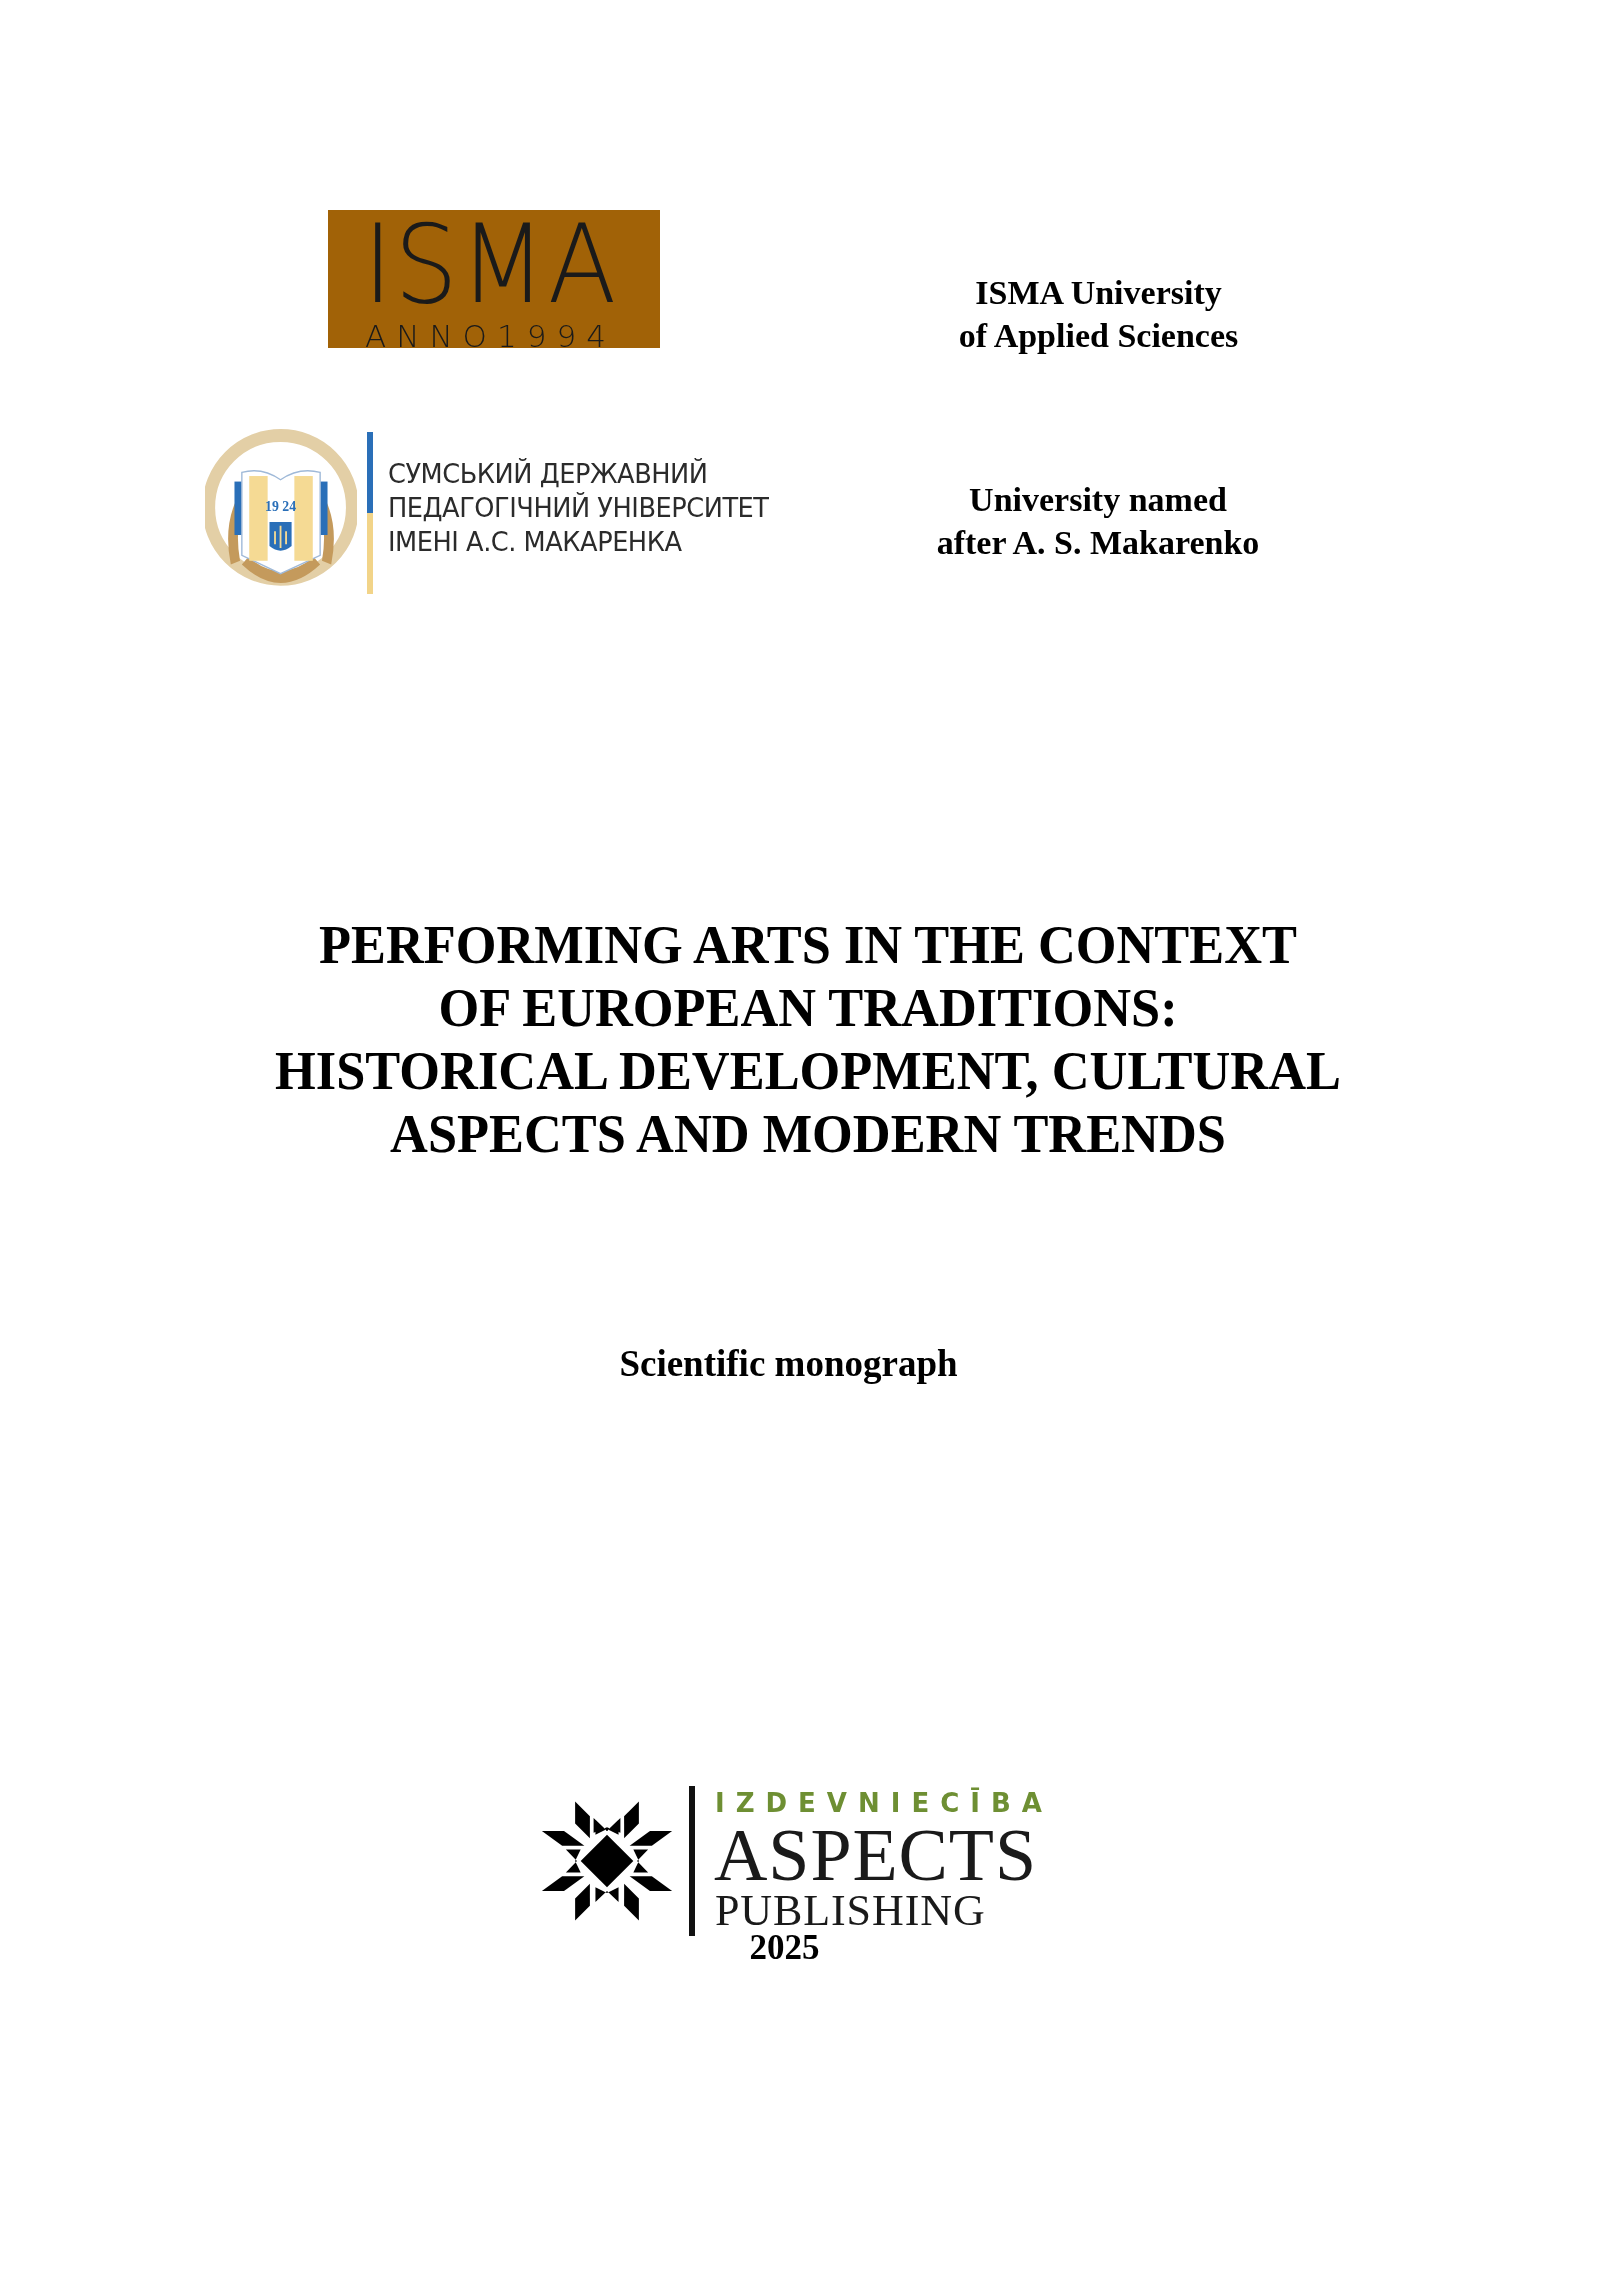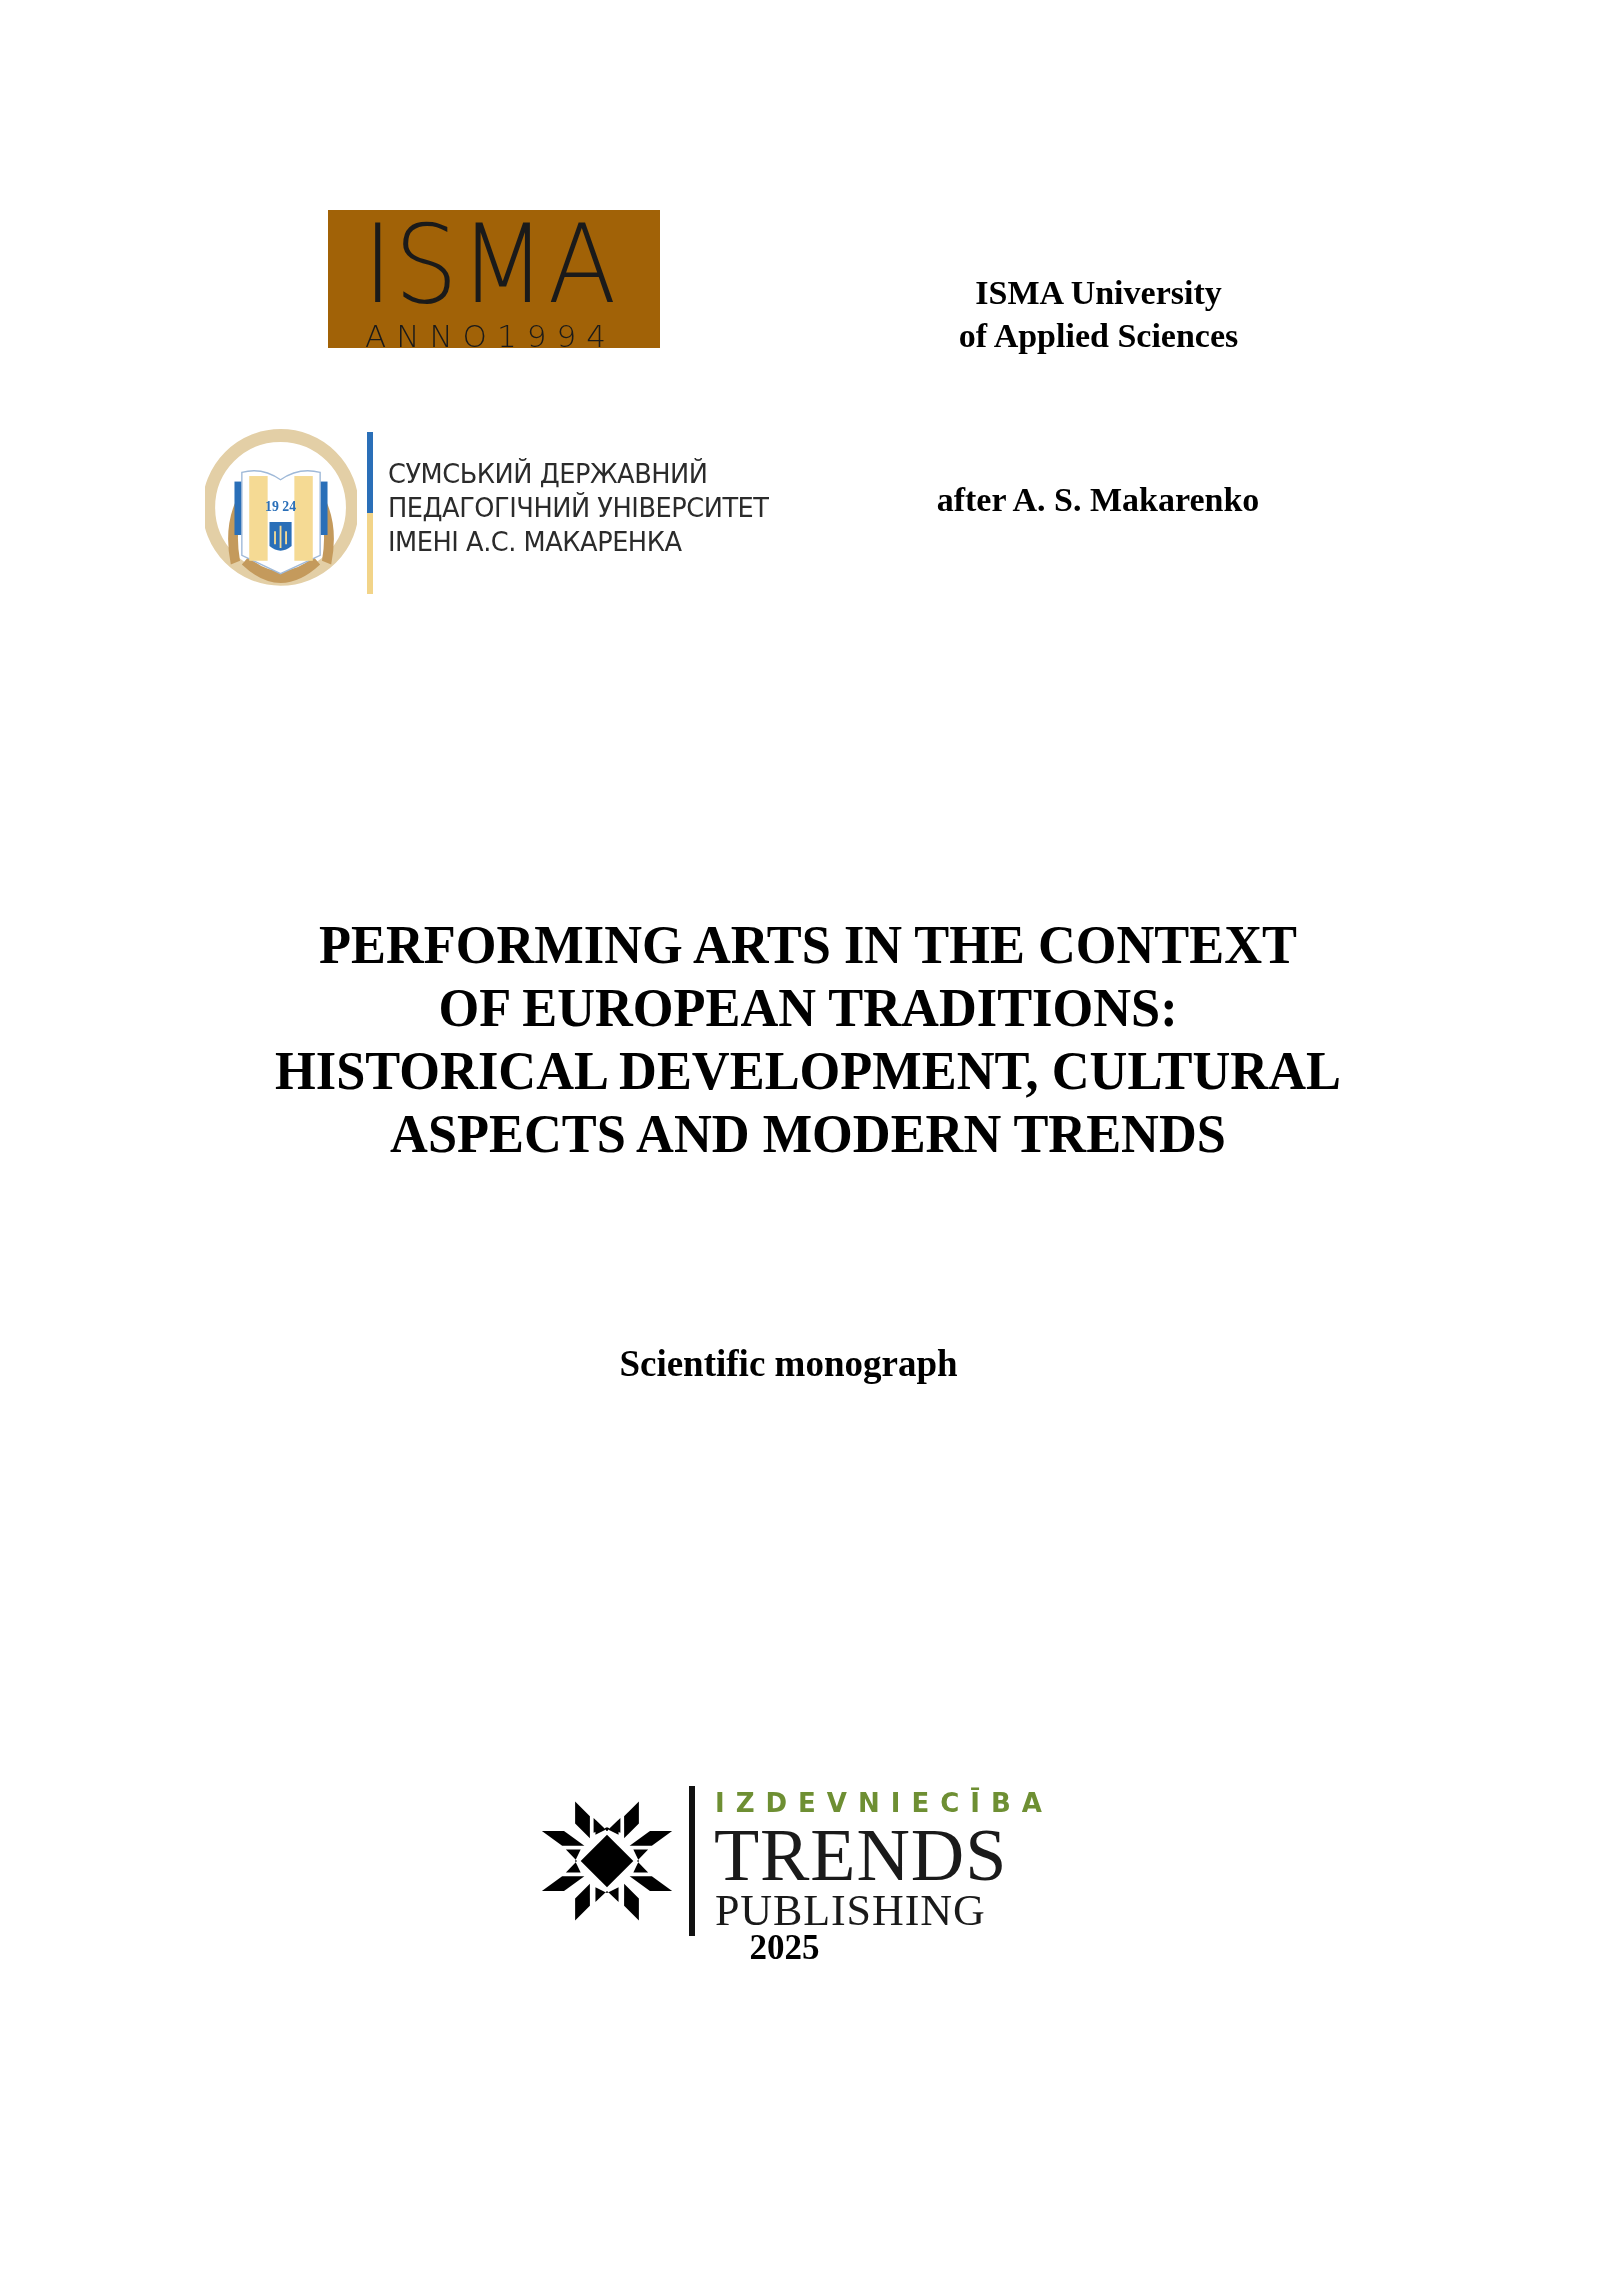--- a/index.html
+++ b/index.html
@@ -69,20 +69,21 @@
   </svg>
   <div id="sumy-bar"></div>
   <div id="sumy-text">
     <div>СУМСЬКИЙ ДЕРЖАВНИЙ</div>
     <div>ПЕДАГОГІЧНИЙ УНІВЕРСИТЕТ</div>
     <div>ІМЕНІ А.С. МАКАРЕНКА</div>
   </div>
 </div>
 
 <div id="inst-sumy" class="abs inst">
+  <div>University named</div>
   <div>after A. S. Makarenko</div>
 </div>
 
 <div id="title" class="abs">
   <div>PERFORMING ARTS IN THE CONTEXT</div>
   <div>OF EUROPEAN TRADITIONS:</div>
   <div>HISTORICAL DEVELOPMENT, CULTURAL</div>
   <div>ASPECTS AND MODERN TRENDS</div>
 </div>
 
@@ -108,18 +109,18 @@
       <polygon points="38,137 54,121 54,97 38,113"></polygon>
       <polygon points="107,137 91,121 91,97 107,113"></polygon>
       <polygon points="2,40 26,40 48,56 24,56"></polygon>
       <polygon points="143,40 119,40 97,56 121,56"></polygon>
       <polygon points="2,105 26,105 48,89 24,89"></polygon>
       <polygon points="143,105 119,105 97,89 121,89"></polygon>
     </g>
   </svg>
   <div id="baltija-bar"></div>
   <div id="baltija-izd">IZDEVNIECĪBA</div>
-  <div id="baltija-name">TRENDS</div>
+  <div id="baltija-name">ASPECTS</div>
   <div id="baltija-pub">PUBLISHING</div>
 </div>
 
 <div id="year" class="abs">2025</div>
 
 
 </body></html>

